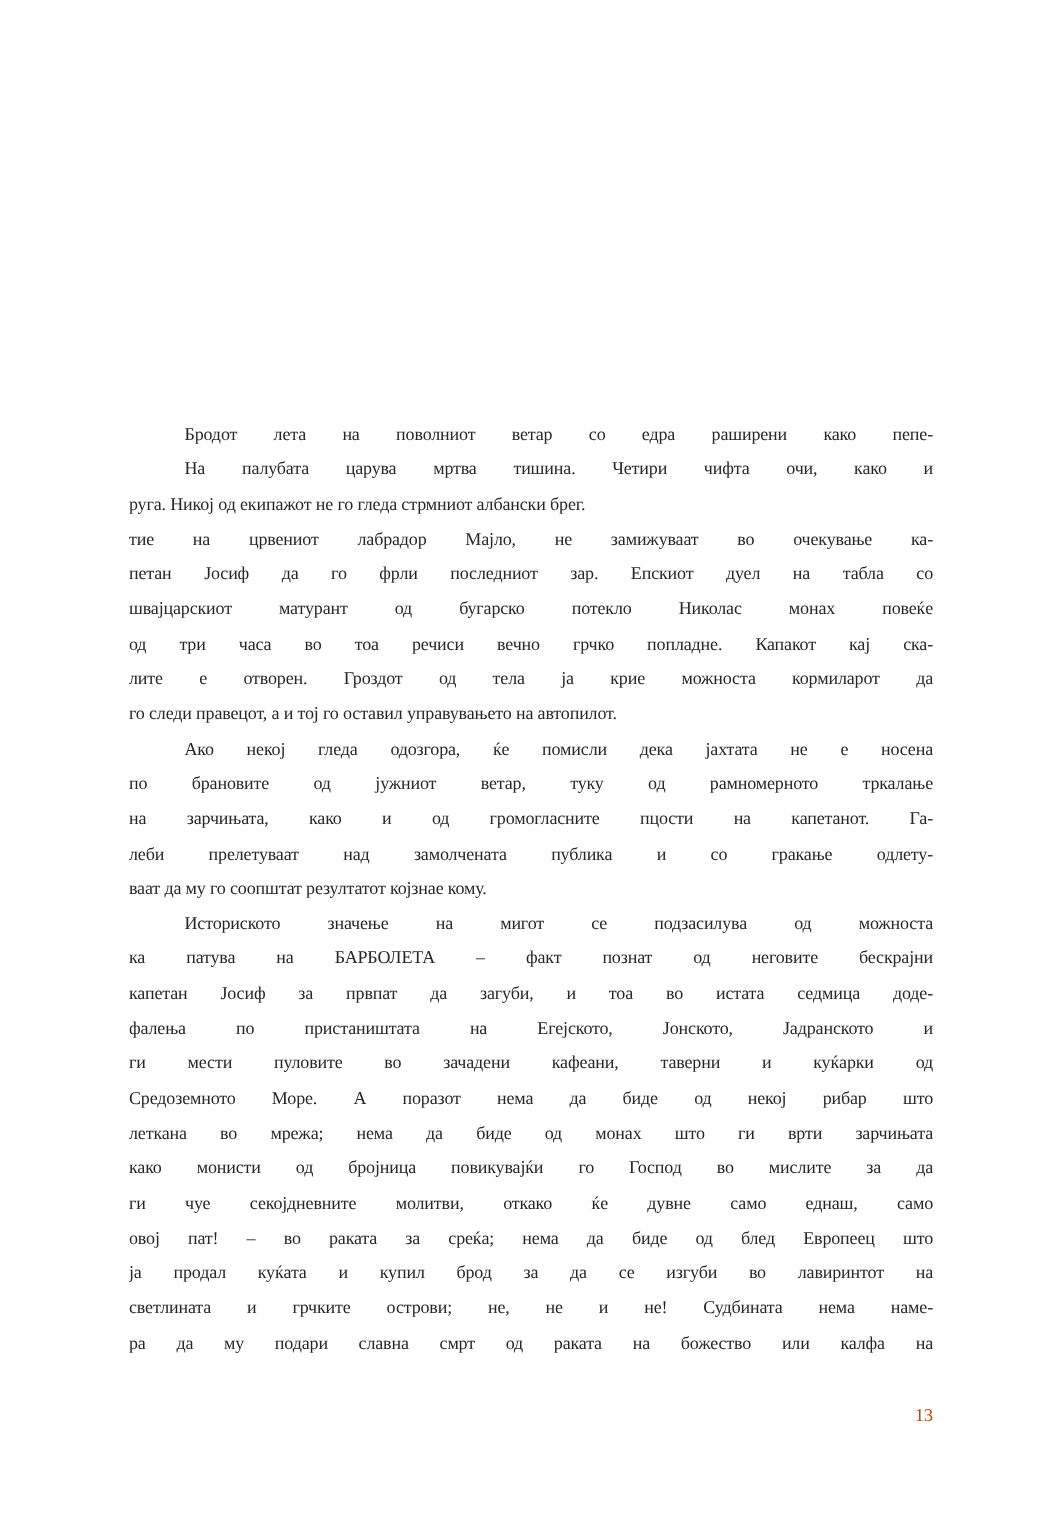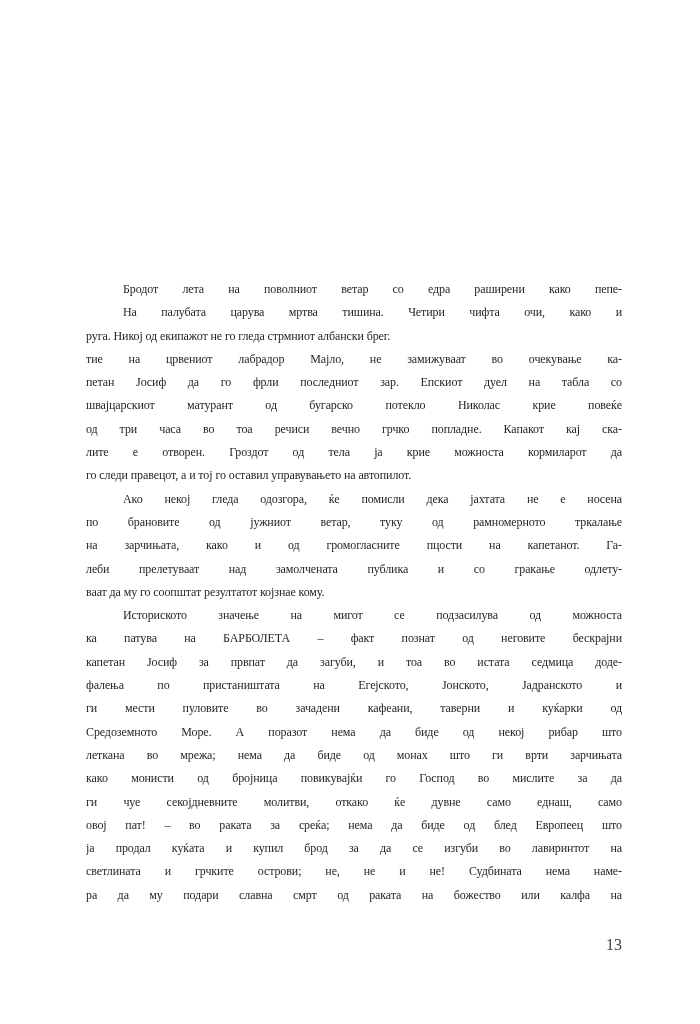--- a/index.html
+++ b/index.html
@@ -33,37 +33,37 @@
     text-align-last: justify;
   }
   .line.indent { text-indent: 37px; }
   .line.para-end { text-align-last: left; }
   .page-number {
     position: absolute;
     top: 936px;
     left: 86px;
     width: 536px;
     text-align: right;
-    font-size: 16px;
-    color: #404040;
+    font-size: 12px;
+    color: #c2410c;
   }
 </style>
 </head>
 <body>
 
 <div class="page">
   <div class="text-block">
 
     <div class="line indent">Бродот лета на поволниот ветар со едра раширени како пепе-</div>
     <div class="line indent">На палубата царува мртва тишина. Четири чифта очи, како и</div>
 
     <div class="line para-end">руга. Никој од екипажот не го гледа стрмниот албански брег.</div>
     <div class="line">тие на црвениот лабрадор Мајло, не замижуваат во очекување ка-</div>
     <div class="line">петан Јосиф да го фрли последниот зар. Епскиот дуел на табла со</div>
-    <div class="line">швајцарскиот матурант од бугарско потекло Николас крие повеќе</div>
+    <div class="line">швајцарскиот матурант од бугарско потекло Николас монах повеќе</div>
     <div class="line">од три часа во тоа речиси вечно грчко попладне. Капакот кај ска-</div>
     <div class="line">лите е отворен. Гроздот од тела ја крие можноста кормиларот да</div>
     <div class="line para-end">го следи правецот, а и тој го оставил управувањето на автопилот.</div>
 
     <div class="line indent">Ако некој гледа одозгора, ќе помисли дека јахтата не е носена</div>
     <div class="line">по брановите од јужниот ветар, туку од рамномерното тркалање</div>
     <div class="line">на зарчињата, како и од громогласните пцости на капетанот. Га-</div>
     <div class="line">леби прелетуваат над замолчената публика и со гракање одлету-</div>
     <div class="line para-end">ваат да му го соопштат резултатот којзнае кому.</div>
 

